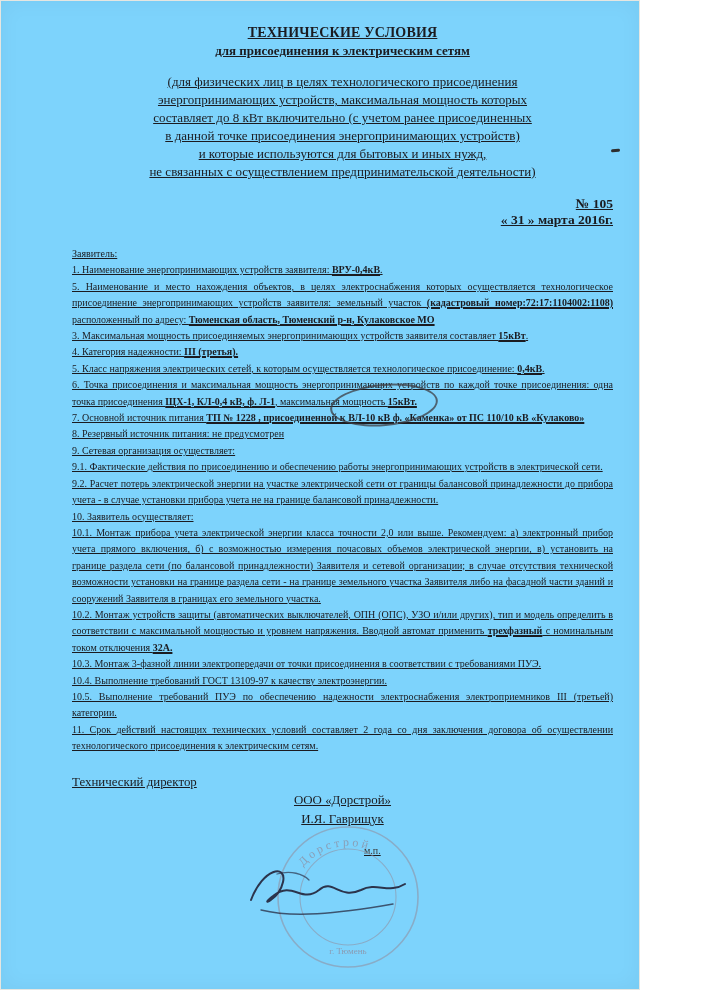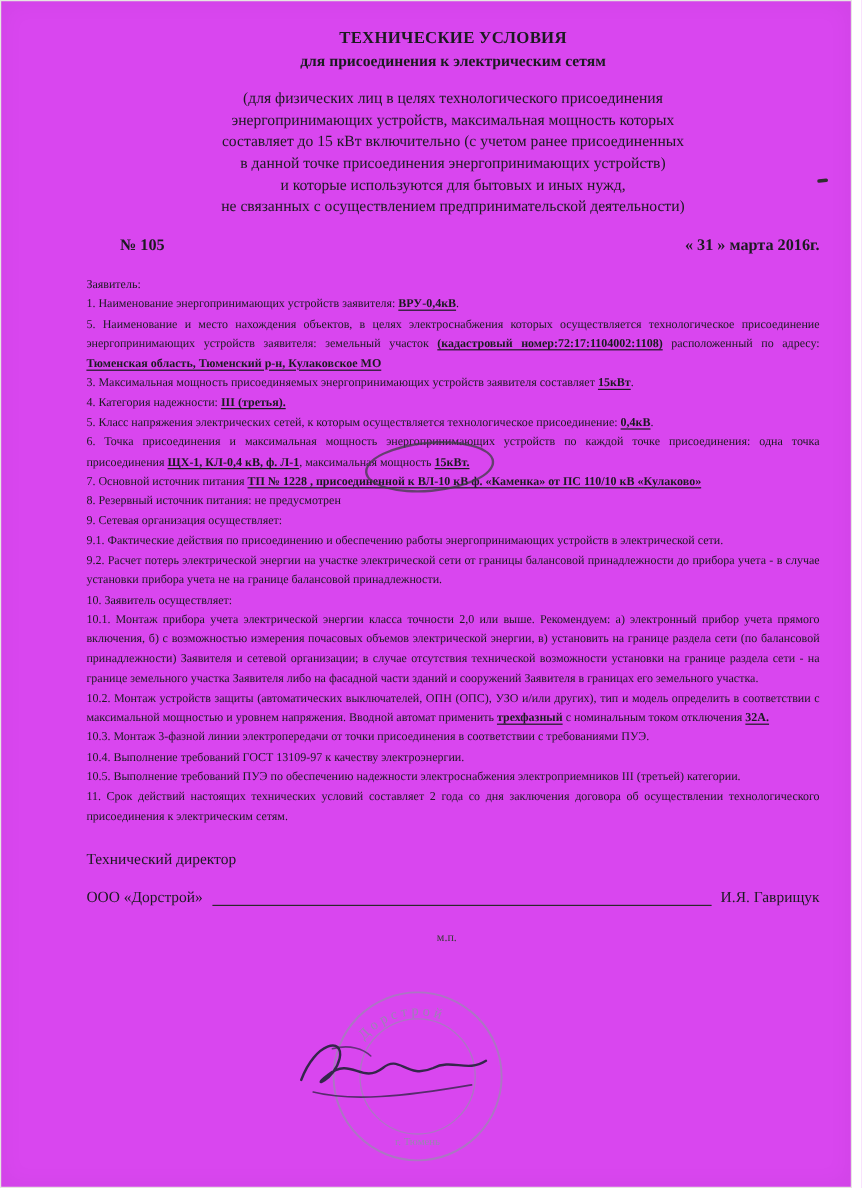--- a/index.html
+++ b/index.html
@@ -4,49 +4,50 @@
 <style>
   * { margin:0; padding:0; box-sizing:border-box; }
   html,body { background:#ffffff; }
   body {
     width:718px; height:990px;
     font-family:"Liberation Serif", serif;
     color:#1b1b20;
   }
   .page {
     position:relative;
-    width:710px; height:990px;
-    background:#d946ef;
+    width:640px; height:990px;
+    background:#7dd3fc;
     overflow:hidden;
     box-shadow: inset 0 0 0 1px #e6e6e1, inset 0 0 22px rgba(0,0,0,0.05);
     padding:25px 27px 0 72px;
+    text-decoration:underline;
   }
   .title-block { text-align:center; }
   .doc-title { font-size:14px; font-weight:bold; letter-spacing:.2px; }
   .doc-title2 { font-size:13px; font-weight:bold; margin-top:2px; }
   .subtitle { font-size:13px; line-height:18px; margin-top:14px; }
   .num-row {
-    display:flex; justify-content:space-between; align-items:center;
-    font-weight:bold; font-size:13.5px; margin-top:15px;
+    display:flex; justify-content:space-between; align-items:flex-end;
+    font-weight:bold; font-size:13.5px; margin-top:15px;flex-direction:column;
   }
   .num-row .doc-number { padding-left:28px; }
   .body-text { margin-top:18px; }
   .body-text p { font-size:10px; line-height:16.4px; text-align:justify; }
   .bu { font-weight:bold; text-decoration:underline; text-underline-offset:2px; }
   .circled { position:relative; white-space:nowrap; }
   .circled::after {
     content:""; position:absolute;
     left:-58px; top:-12px; width:104px; height:38px;
     border:2px solid rgba(62,62,68,0.75);
     border-radius:50%;
     transform:rotate(-5deg);
     pointer-events:none;
   }
   .footer { margin-top:20px; position:relative; font-size:12.9px; }
-  .sign-row { display:flex; align-items:flex-start; margin-top:17px; }
+  .sign-row { display:flex; align-items:center; margin-top:3px;flex-direction:column; }
   .sign-row .company { white-space:nowrap; }
   .sign-row .signer { white-space:nowrap; }
   .sign-line { flex:1; border-bottom:1px solid #2a2a2a; height:14px; margin:0 8px 3px 8px; }
   .seal-note { font-size:10px; color:#3a3a3a; margin-top:18px; margin-left:292px; }
   .stamp {
     position:absolute; left:248px; top:812px; z-index:2; pointer-events:none;
   }
   .signature {
     position:absolute; left:243px; top:860px; z-index:3; pointer-events:none;
   }
@@ -60,21 +61,21 @@
 <body>
 
 <div class="page">
 
   <div class="title-block">
     <div class="doc-title">ТЕХНИЧЕСКИЕ УСЛОВИЯ</div>
     <div class="doc-title2">для присоединения к электрическим сетям</div>
     <div class="subtitle">
       <div>(для физических лиц в целях технологического присоединения</div>
       <div>энергопринимающих устройств, максимальная мощность которых</div>
-      <div>составляет до 15 кВт включительно (с учетом ранее присоединенных</div>
+      <div>составляет до 8 кВт включительно (с учетом ранее присоединенных</div>
       <div>в данной точке присоединения энергопринимающих устройств)</div>
       <div>и которые используются для бытовых и иных нужд,</div>
       <div>не связанных с осуществлением предпринимательской деятельности)</div>
     </div>
   </div>
 
   <div class="num-row">
     <span class="doc-number">№ 105</span>
     <span class="doc-date">« 31 » марта 2016г.</span>
   </div>

